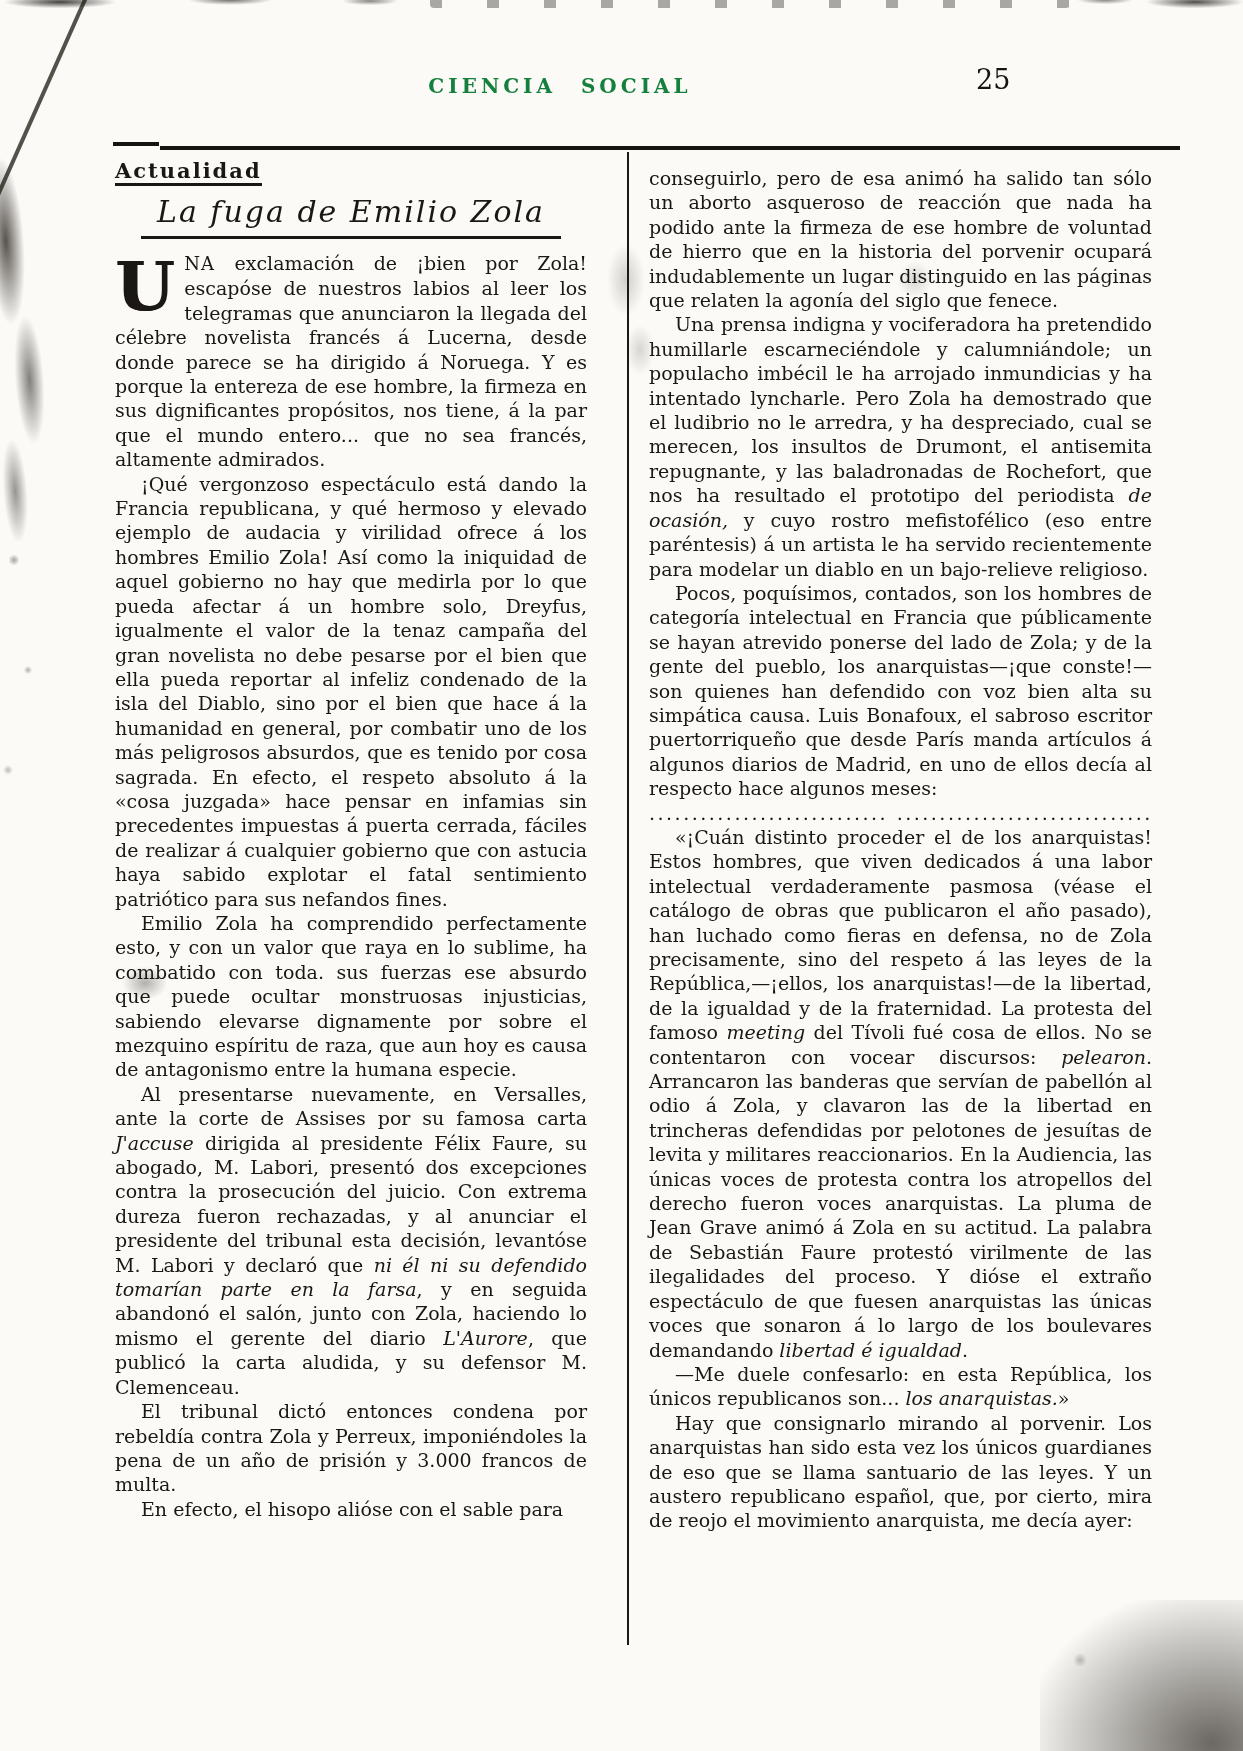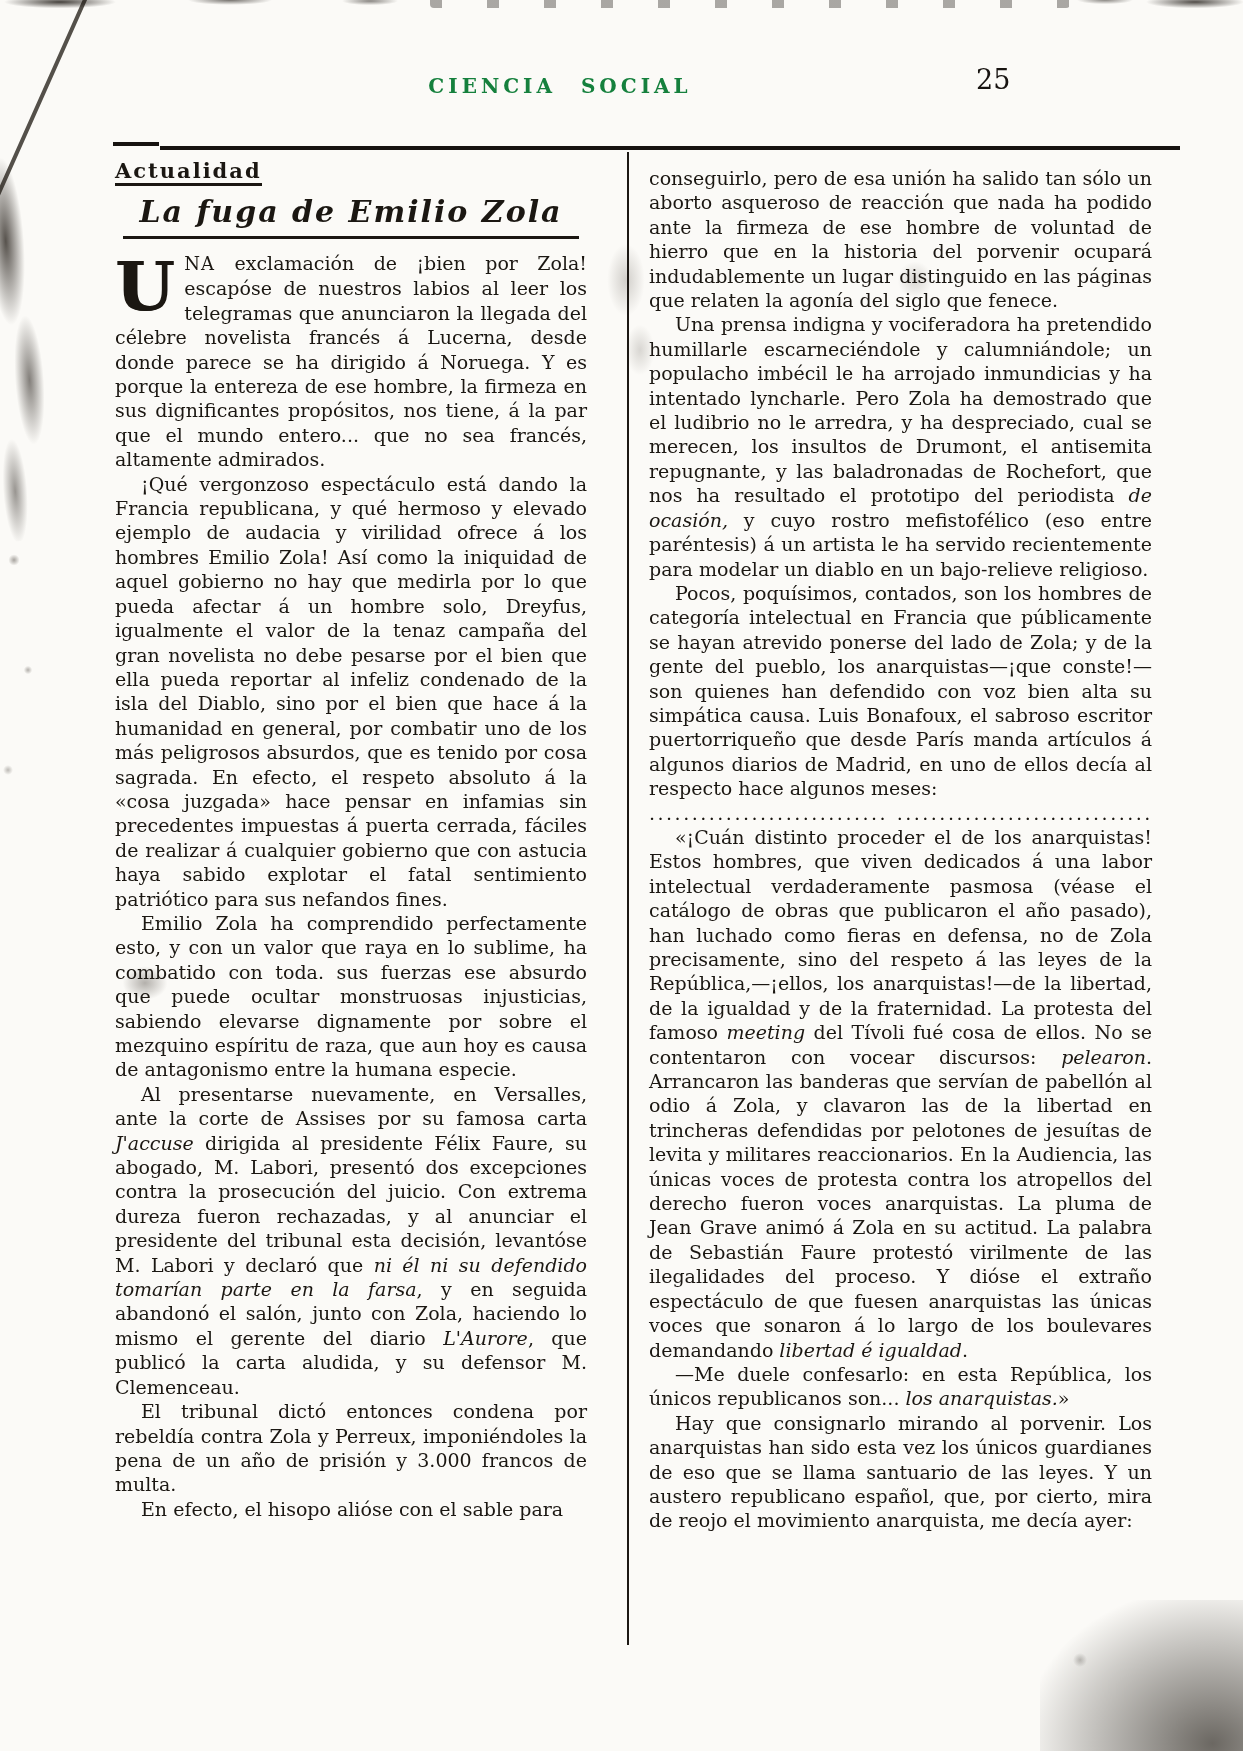--- a/index.html
+++ b/index.html
@@ -48,21 +48,20 @@
     display: inline-block;
     font-size: 21px; font-weight: bold; letter-spacing: 2px;
     border-bottom: 3px solid #1b1712; padding-bottom: 0;
   }
   .title-wrap { text-align: center; margin-top: 8px; }
   .article-title {
     display: inline-block;
     font-size: 30px; font-style: italic; letter-spacing: 2px;
     border-bottom: 3px solid #1b1712;
     padding: 0 16px 7px 16px;
-    font-weight: bold;
   }
 
   .body-text { margin-top: 12px; }
   .body-text p, .col-right p {
     margin: 0;
     font-size: 19px;
     line-height: 24.4px;
     text-indent: 26px;
   }
   p.no-indent { text-indent: 0; }
@@ -179,20 +178,20 @@
     </p>
     <p><span>¡Qué vergonzoso espectáculo está dando la Francia republicana, y qué hermoso y elevado ejemplo de audacia y virilidad ofrece á los hombres Emilio Zola! Así como la iniquidad de aquel gobierno no hay que medirla por lo que pueda afectar á un hombre solo, Dreyfus, igualmente el valor de la tenaz campaña del gran novelista no debe pesarse por el bien que ella pueda reportar al infeliz condenado de la isla del Diablo, sino por el bien que hace á la humanidad en general, por combatir uno de los más peligrosos absurdos, que es tenido por cosa sagrada. En efecto, el respeto absoluto á la «cosa juzgada» hace pensar en infamias sin precedentes impuestas á puerta cerrada, fáciles de realizar á cualquier gobierno que con astucia haya sabido explotar el fatal sentimiento patriótico para sus nefandos fines.</span></p>
     <p><span>Emilio Zola ha comprendido perfectamente esto, y con un valor que raya en lo sublime, ha combatido con toda. sus fuerzas ese absurdo que puede ocultar monstruosas injusticias, sabiendo elevarse dignamente por sobre el mezquino espíritu de raza, que aun hoy es causa de antagonismo entre la humana especie.</span></p>
     <p><span>Al presentarse nuevamente, en Versalles, ante la corte de Assises por su famosa carta </span><span class="it">J'accuse</span><span> dirigida al presidente Félix Faure, su abogado, M. Labori, presentó dos excepciones contra la prosecución del juicio. Con extrema dureza fueron rechazadas, y al anunciar el presidente del tribunal esta decisión, levantóse M. Labori y declaró que </span><span class="it">ni él ni su defendido tomarían parte en la farsa</span><span>, y en seguida abandonó el salón, junto con Zola, haciendo lo mismo el gerente del diario </span><span class="it">L'Aurore</span><span>, que publicó la carta aludida, y su defensor M. Clemenceau.</span></p>
     <p><span>El tribunal dictó entonces condena por rebeldía contra Zola y Perreux, imponiéndoles la pena de un año de prisión y 3.000 francos de multa.</span></p>
     <p><span>En efecto, el hisopo alióse con el sable para</span></p>
   </div>
 </div>
 
 <div class="col col-right">
-  <p class="no-indent"><span>conseguirlo, pero de esa unión ha salido tan sólo un aborto asqueroso de reacción que nada ha podido ante la firmeza de ese hombre de voluntad de hierro que en la historia del porvenir ocupará indudablemente un lugar distinguido en las páginas que relaten la agonía del siglo que fenece.</span></p>
+  <p class="no-indent"><span>conseguirlo, pero de esa animó ha salido tan sólo un aborto asqueroso de reacción que nada ha podido ante la firmeza de ese hombre de voluntad de hierro que en la historia del porvenir ocupará indudablemente un lugar distinguido en las páginas que relaten la agonía del siglo que fenece.</span></p>
   <p><span>Una prensa indigna y vociferadora ha pretendido humillarle escarneciéndole y calumniándole; un populacho imbécil le ha arrojado inmundicias y ha intentado lyncharle. Pero Zola ha demostrado que el ludibrio no le arredra, y ha despreciado, cual se merecen, los insultos de Drumont, el antisemita repugnante, y las baladronadas de Rochefort, que nos ha resultado el prototipo del periodista </span><span class="it">de ocasión,</span><span> y cuyo rostro mefistofélico (eso entre paréntesis) á un artista le ha servido recientemente para modelar un diablo en un bajo-relieve religioso.</span></p>
   <p><span>Pocos, poquísimos, contados, son los hombres de categoría intelectual en Francia que públicamente se hayan atrevido ponerse del lado de Zola; y de la gente del pueblo, los anarquistas—¡que conste!—son quienes han defendido con voz bien alta su simpática causa. Luis Bonafoux, el sabroso escritor puertorriqueño que desde París manda artículos á algunos diarios de Madrid, en uno de ellos decía al respecto hace algunos meses:</span></p>
   <p class="dots">............................ .......................................... . .....</p>
   <p><span>«¡Cuán distinto proceder el de los anarquistas! Estos hombres, que viven dedicados á una labor intelectual verdaderamente pasmosa (véase el catálogo de obras que publicaron el año pasado), han luchado como fieras en defensa, no de Zola precisamente, sino del respeto á las leyes de la República,—¡ellos, los anarquistas!—de la libertad, de la igualdad y de la fraternidad. La protesta del famoso </span><span class="it">meeting</span><span> del Tívoli fué cosa de ellos. No se contentaron con vocear discursos: </span><span class="it">pelearon</span><span>. Arrancaron las banderas que servían de pabellón al odio á Zola, y clavaron las de la libertad en trincheras defendidas por pelotones de jesuítas de levita y militares reaccionarios. En la Audiencia, las únicas voces de protesta contra los atropellos del derecho fueron voces anarquistas. La pluma de Jean Grave animó á Zola en su actitud. La palabra de Sebastián Faure protestó virilmente de las ilegalidades del proceso. Y dióse el extraño espectáculo de que fuesen anarquistas las únicas voces que sonaron á lo largo de los boulevares demandando </span><span class="it">libertad é igualdad</span><span>.</span></p>
   <p><span>—Me duele confesarlo: en esta República, los únicos republicanos son... </span><span class="it">los anarquistas.</span><span>»</span></p>
   <p><span>Hay que consignarlo mirando al porvenir. Los anarquistas han sido esta vez los únicos guardianes de eso que se llama santuario de las leyes. Y un austero republicano español, que, por cierto, mira de reojo el movimiento anarquista, me decía ayer:</span></p>
 </div>
 
 </body></html>

